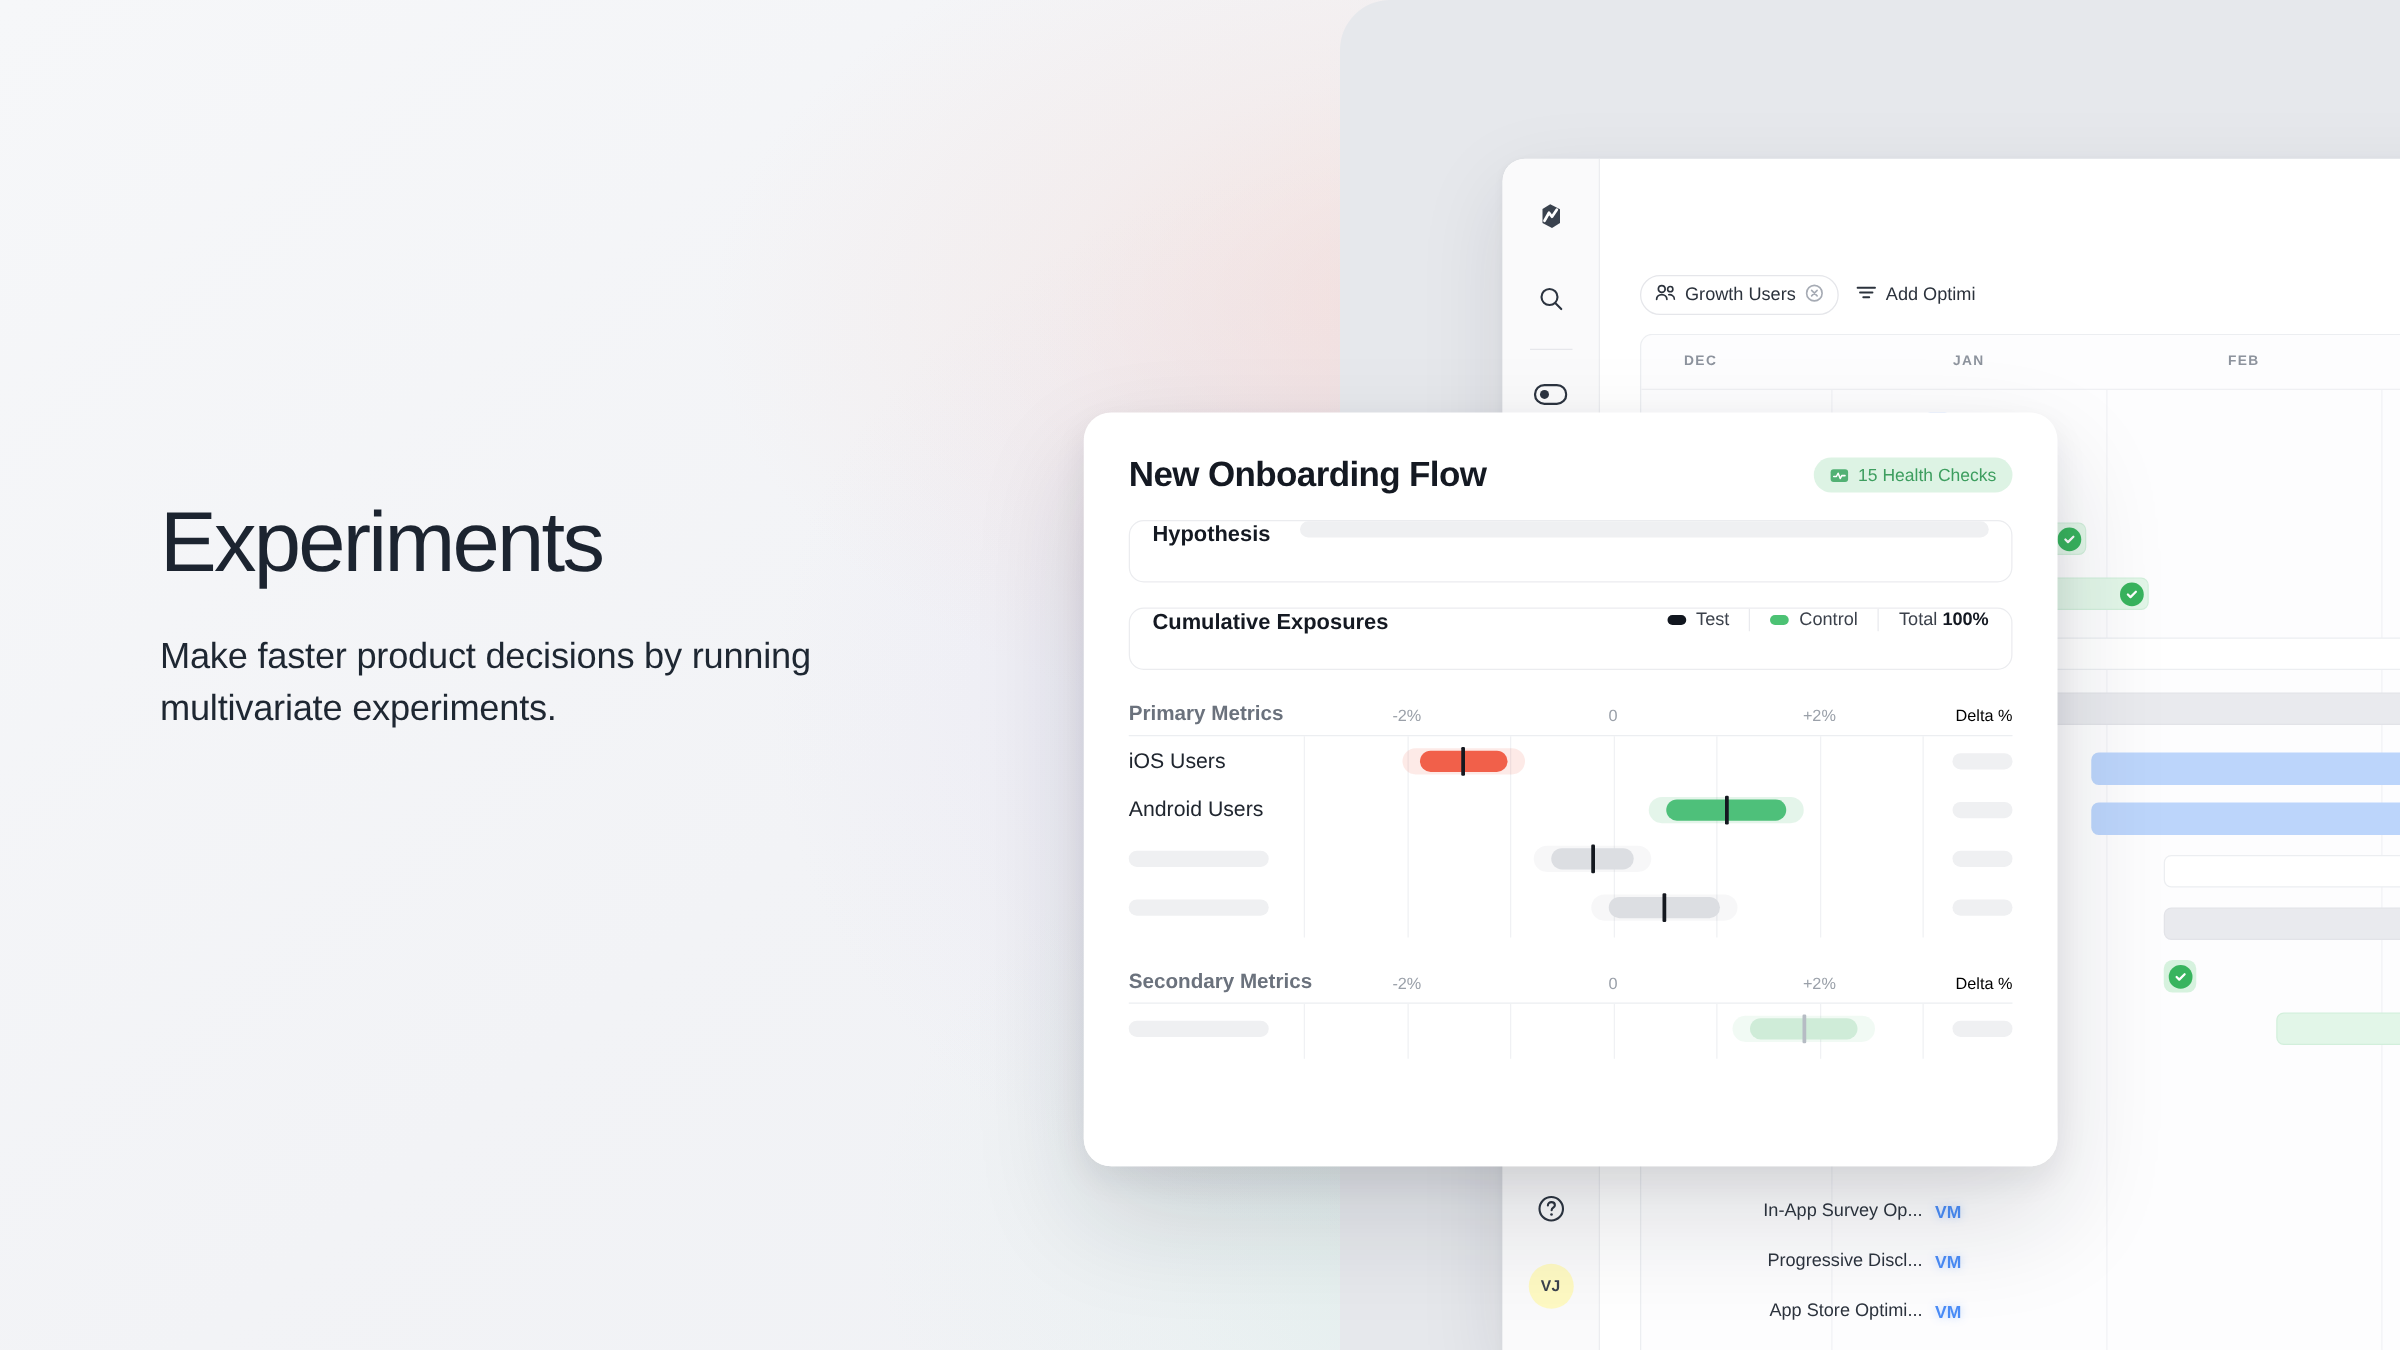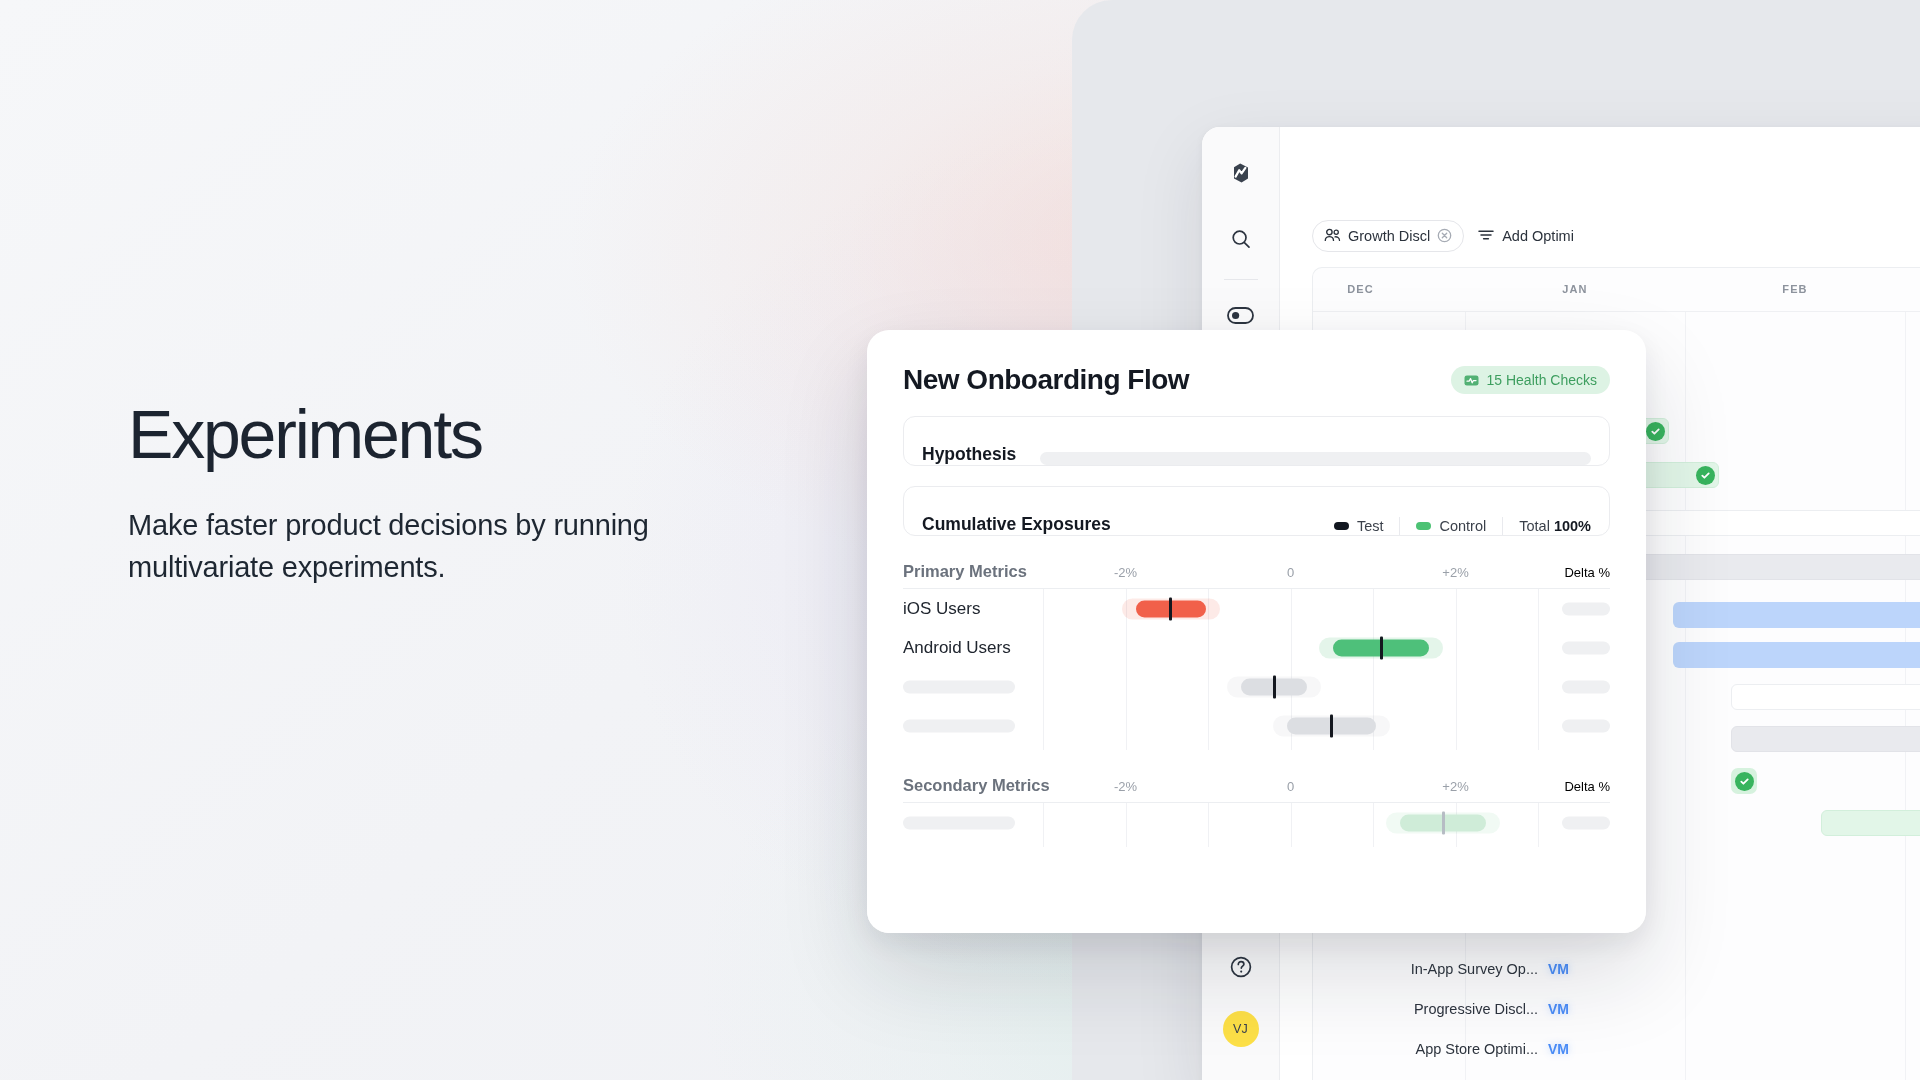--- a/index.html
+++ b/index.html
@@ -96,23 +96,23 @@
     background: #e6e7eb;
     top: 152px;
   }
   #toggle-icon { top: 168px; }
   #help-icon   { top: 820px; }
   #avatar-side {
     position: absolute;
     left: 50%; transform: translateX(-50%);
     top: 884px;
     width: 36px; height: 36px; border-radius: 50%;
-    background: #fde047;
+    background: #fef9c3;
     display: flex; align-items: center; justify-content: center;
-    font-size: 12.5px; font-weight: 400; color: #3b424e; letter-spacing: 0.3px;
+    font-size: 12.5px; font-weight: 700; color: #3b424e; letter-spacing: 0.3px;
   }
 
   
   #app-main { position: absolute; left: 78px; top: 0; right: 0; bottom: 0; }
 
   #app-title {
     position: absolute;
     left: 32px; top: 23px;
     font-size: 30px; font-weight: 700; color: #161b22;
     letter-spacing: -0.5px;
@@ -229,21 +229,21 @@
     background: #ddf3e4; color: #3d9e5f;
     font-size: 14px; font-weight: 500;
   }
   #health-badge .gi { display: flex; }
 
   .panel {
     margin-top: 20px;
     border: 1px solid #ebecef;
     border-radius: 12px;
     height: 50px;
-    display: flex; align-items: flex-end;
+    display: flex; align-items: flex-start;
     padding: 0 18px;
     gap: 16px;
   }
   .panel-label { font-size: 17.5px; font-weight: 700; color: #141922; }
   .skel {
     background: #eff0f2;
     border-radius: 20px;
     height: 13px;
   }
   #hyp-skel { flex: 1; margin-left: 8px; }
@@ -382,21 +382,21 @@
       <div id="filter-bar">
         <div class="chip">
           <span>
             <svg width="17" height="14" viewBox="0 0 17 14" fill="none">
               <circle cx="5.4" cy="4.1" r="2.7" stroke="#2b323c" stroke-width="1.4"></circle>
               <path d="M1.3 12.4c0-2.3 1.9-3.8 4.1-3.8s4.1 1.5 4.1 3.8" stroke="#2b323c" stroke-width="1.4" fill="none" stroke-linecap="round"></path>
               <circle cx="12.2" cy="4.3" r="2.1" stroke="#2b323c" stroke-width="1.3"></circle>
               <path d="M11 8.8c2.1-.3 4.5.9 4.5 3.6" stroke="#2b323c" stroke-width="1.3" fill="none" stroke-linecap="round"></path>
             </svg>
           </span>
-          <span>Growth Discl</span>
+          <span>Growth Users</span>
           <span class="x">
             <svg width="15" height="15" viewBox="0 0 15 15" fill="none">
               <circle cx="7.5" cy="7.5" r="6.2" stroke="#a6abb4" stroke-width="1.3"></circle>
               <path d="M5.3 5.3 L9.7 9.7 M9.7 5.3 L5.3 9.7" stroke="#a6abb4" stroke-width="1.3" stroke-linecap="round"></path>
             </svg>
           </span>
         </div>
         <div class="addfilter">
           <span>
             <svg width="16" height="12" viewBox="0 0 16 12" fill="none">

